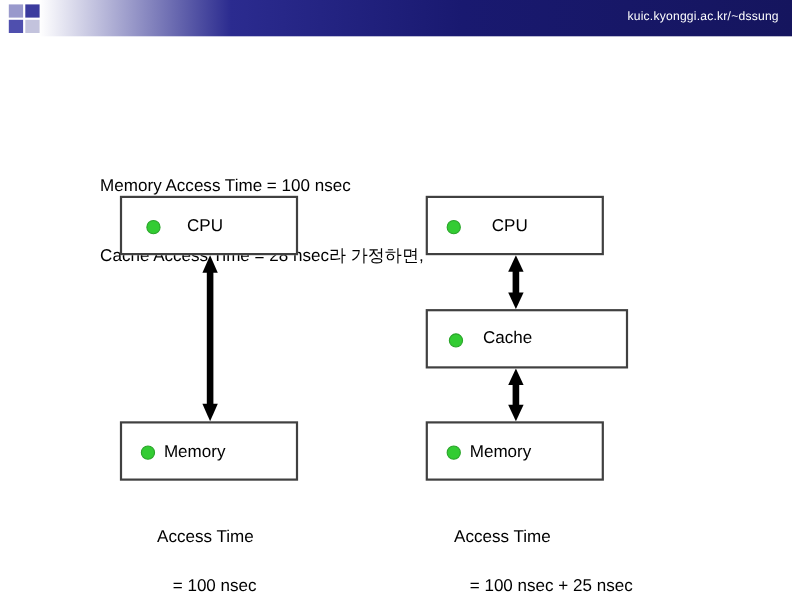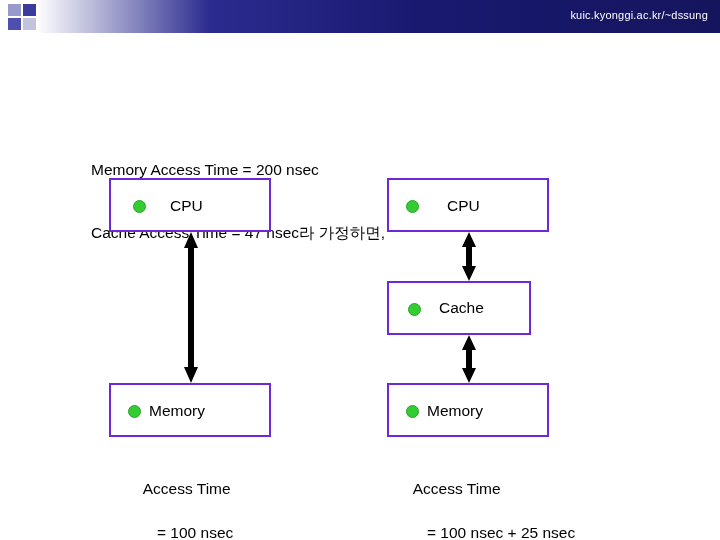--- a/index.html
+++ b/index.html
@@ -80,21 +80,21 @@
     top: 117px;
     color: #000000;
     font-size: 15.5px;
     line-height: 21px;
     white-space: pre;
   }
 
   
   .box {
     position: absolute;
-    border: 2px solid #6d28d9;
+    border: 2px solid #404040;
     background: #ffffff;
     box-sizing: border-box;
   }
   .box .bullet {
     position: absolute;
     width: 11px;
     height: 11px;
     border-radius: 50%;
     background: #33cc33;
     border: 1px solid #2aa52a;
@@ -113,21 +113,21 @@
 
   #box-mem-left    { left: 109px; top: 383px; width: 162px; height: 54px; }
   #box-mem-left .bullet    { left: 17px; top: 20px; }
   #box-mem-left .box-label { left: 38px; top: 17px; }
 
   
   #box-cpu-right   { left: 387px; top: 178px; width: 162px; height: 54px; }
   #box-cpu-right .bullet    { left: 17px; top: 20px; }
   #box-cpu-right .box-label { left: 58px; top: 17px; }
 
-  #box-cache-right { left: 387px; top: 281px; width: 144px; height: 54px; }
+  #box-cache-right { left: 387px; top: 281px; width: 184px; height: 54px; }
   #box-cache-right .bullet    { left: 19px; top: 20px; }
   #box-cache-right .box-label { left: 50px; top: 16px; }
 
   #box-mem-right   { left: 387px; top: 383px; width: 162px; height: 54px; }
   #box-mem-right .bullet    { left: 17px; top: 20px; }
   #box-mem-right .box-label { left: 38px; top: 17px; }
 
   
   .arrow-svg {
     position: absolute;
@@ -156,22 +156,22 @@
     <div class="sq sq3"></div>
     <div class="sq sq4"></div>
   </div>
   <div class="header-url">kuic.kyonggi.ac.kr/~dssung</div>
 </div>
 
 <div class="title-block">
 </div>
 
 <div class="assume-block">
-  <div>Memory Access Time = 200 nsec</div>
-  <div>Cache Access Time = 47 nsec라 가정하면,</div>
+  <div>Memory Access Time = 100 nsec</div>
+  <div>Cache Access Time = 28 nsec라 가정하면,</div>
 </div>
 
 <div class="box" id="box-cpu-left">
   <span class="bullet"></span>
   <span class="box-label">CPU</span>
 </div>
 
 <svg class="arrow-svg" style="left:182px; top:232px;" width="18" height="151" viewBox="0 0 18 151">
   <polygon points="9,0 2,16 16,16" fill="#000000"></polygon>
   <rect x="6" y="14" width="6" height="123" fill="#000000"></rect>

